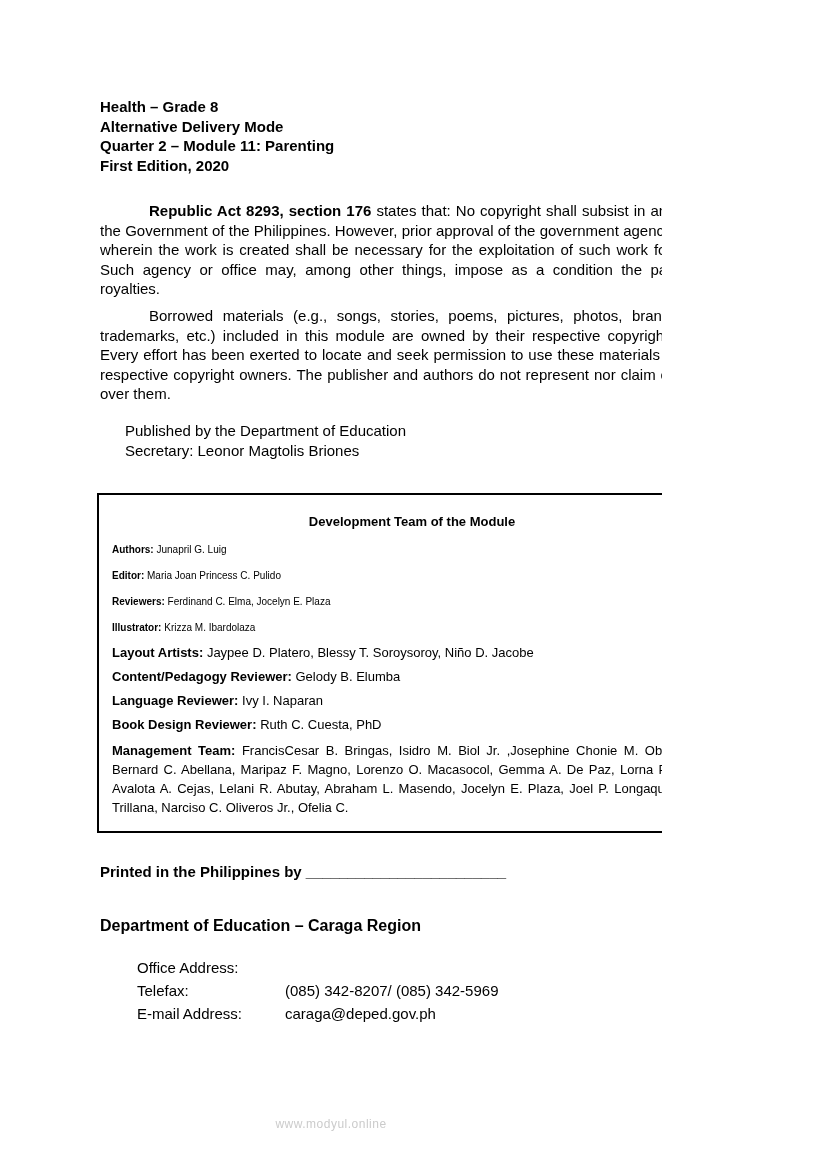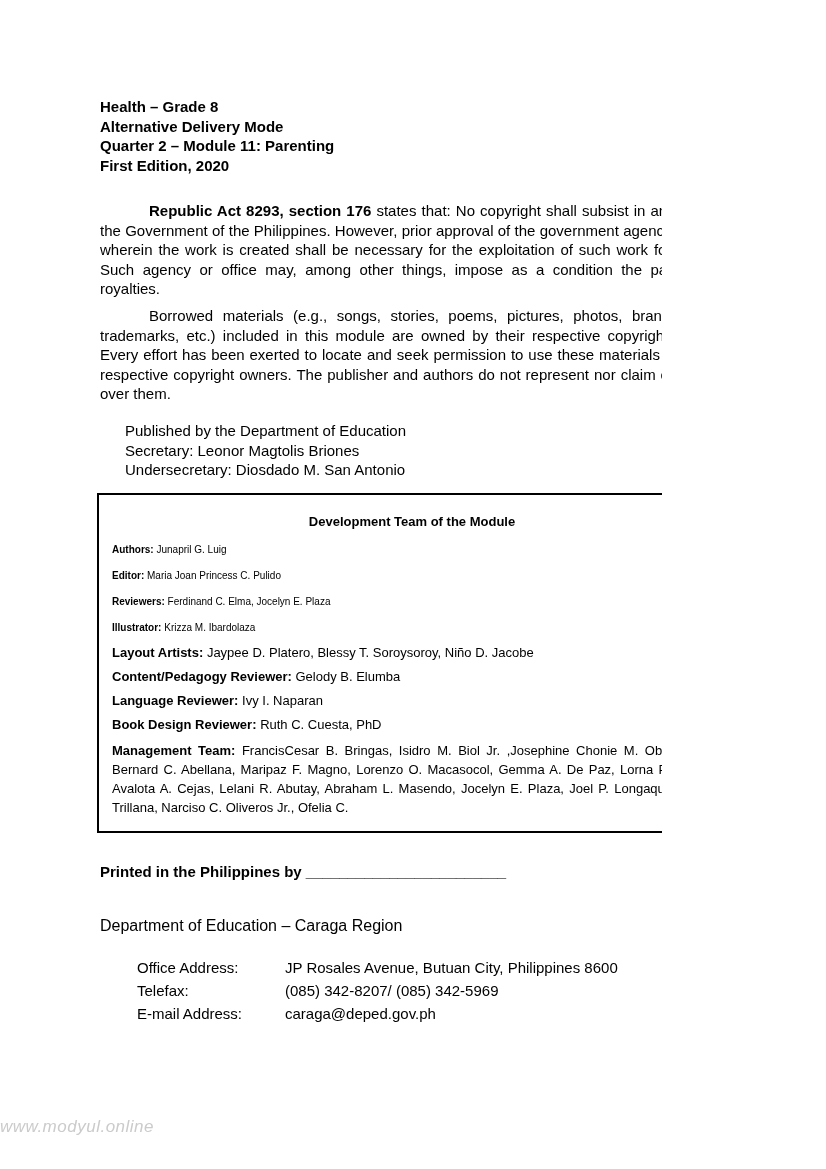--- a/index.html
+++ b/index.html
@@ -65,38 +65,38 @@
     text-align: justify;
     margin-top: 1px;
   }
   .printed-line {
     left: 100px; top: 863px;
     font-weight: bold;
     font-size: 15px;
   }
   .dept-heading {
     left: 100px; top: 917px;
-    font-weight: normal;
+    font-weight: bold;
     font-size: 16px;
   }
   .contact-block {
     left: 100px; top: 956px;
     font-size: 15px;
     line-height: 23px;
     margin-left: 37px;
   }
   .contact-row { display: flex; }
   .contact-label { width: 148px; flex: 0 0 148px; }
   .watermark {
     left: 0; top: 1117px;
     width: 100%;
-    font-size: 17px;
+    text-align: center;
+    font-size: 12px;
     letter-spacing: 0.5px;
     color: #cbcbcb;
-    font-style: italic;
   }
 </style>
 </head>
 <body>
 
 <div class="page">
 
   <div class="abs heading-block">
     <div>Health – Grade 8</div>
     <div>Alternative Delivery Mode</div>
@@ -104,21 +104,20 @@
     <div>First Edition, 2020</div>
   </div>
 
   <p class="abs para para1"><span class="bold">Republic Act 8293, section 176</span><span> states that: No copyright shall subsist in any work of the Government of the Philippines. However, prior approval of the government agency or office wherein the work is created shall be necessary for the exploitation of such work for a profit. Such agency or office may, among other things, impose as a condition the payment of royalties.</span></p>
 
   <p class="abs para para2">Borrowed materials (e.g., songs, stories, poems, pictures, photos, brand names, trademarks, etc.) included in this module are owned by their respective copyright holders. Every effort has been exerted to locate and seek permission to use these materials from their respective copyright owners. The publisher and authors do not represent nor claim ownership over them.</p>
 
   <div class="abs published-block">
     <div>Published by the Department of Education</div>
     <div>Secretary: Leonor Magtolis Briones</div>
-    <div>Undersecretary: Diosdado M. San Antonio</div>
   </div>
 
   <div class="abs dev-box">
     <div class="box-title">Development Team of the Module</div>
 
     <div class="team-row"><span class="bold">Authors:</span>
       <span>Junapril G. Luig</span></div>
 
     <div class="team-row"><span class="bold">Editor:</span>
       <span>Maria Joan Princess C. Pulido</span></div>
@@ -144,21 +143,20 @@
     <p class="mgmt-para"><span class="bold">Management Team:</span><span> FrancisCesar B. Bringas, Isidro M. Biol Jr. ,Josephine Chonie M. Obseñares, Bernard C. Abellana, Maripaz F. Magno, Lorenzo O. Macasocol, Gemma A. De Paz, Lorna P. Gayol, Avalota A. Cejas, Lelani R. Abutay, Abraham L. Masendo, Jocelyn E. Plaza, Joel P. Longaquit,  Philip Trillana, Narciso C. Oliveros Jr., Ofelia C.</span></p>
   </div>
 
   <div class="abs printed-line"><span>Printed in the Philippines by</span><span> ________________________</span></div>
 
   <div class="abs dept-heading">Department of Education – Caraga Region</div>
 
   <div class="abs contact-block">
     <div class="contact-row">
       <span class="contact-label">Office Address:</span>
-      <span>JP Rosales  Avenue, Butuan City, Philippines 8600</span>
     </div>
     <div class="contact-row">
       <span class="contact-label">Telefax:</span>
       <span>(085) 342-8207/ (085) 342-5969</span>
     </div>
     <div class="contact-row">
       <span class="contact-label">E-mail Address:</span>
       <span>caraga@deped.gov.ph</span>
     </div>
   </div>

